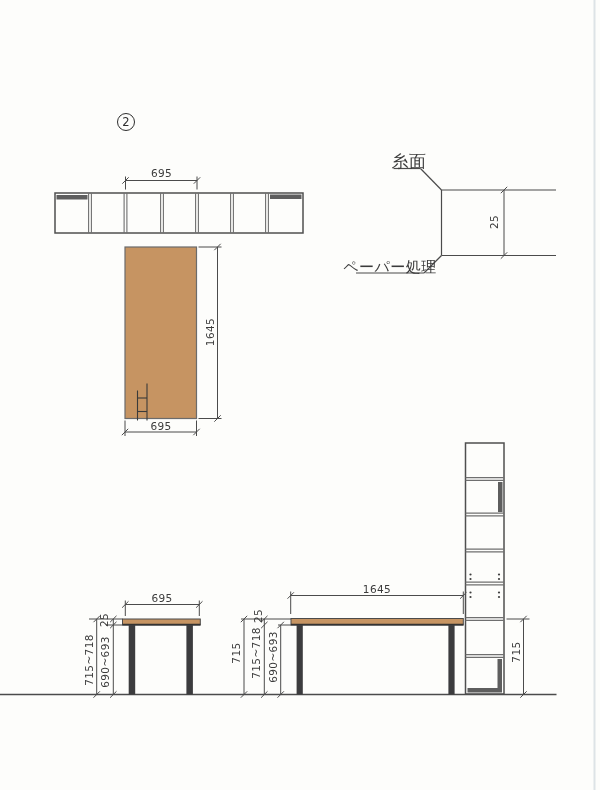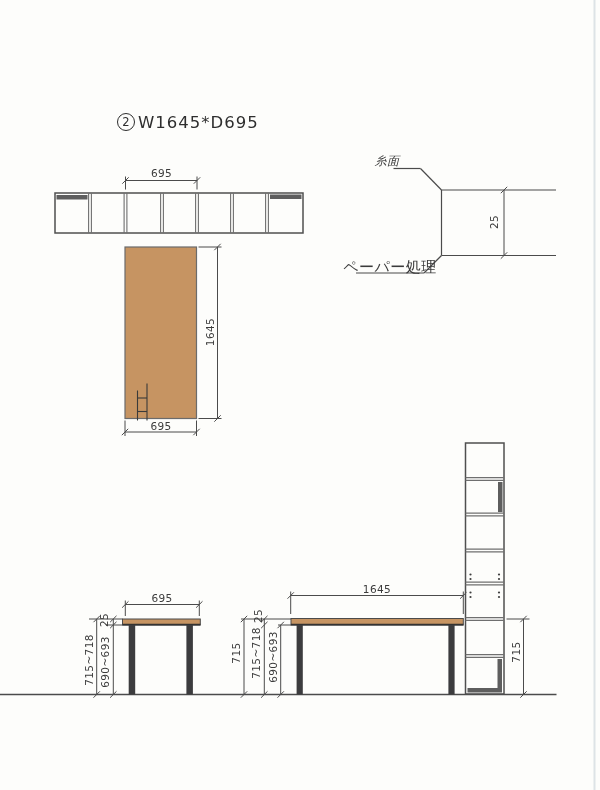--- a/index.html
+++ b/index.html
@@ -190,29 +190,28 @@
       <line x1="523.5" y1="619" x2="523.5" y2="694.5"></line>
       <line x1="520.3" y1="622.2" x2="526.7" y2="615.8"></line>
       <line x1="520.3" y1="697.7" x2="526.7" y2="691.3"></line>
     </g>
 
     <line x1="594.5" y1="0" x2="594.5" y2="790" stroke="#dde3e6" stroke-width="2"></line>
   </svg>
 
   <div class="title">
     <span class="circ">2</span>
-    <span>W1645*D695</span>
   </div>
 
   <span class="lbl" style="left:161.5px;top:173px;">695</span>
 
   <span class="lbl v" style="left:209.5px;top:332px;">1645</span>
   <span class="lbl" style="left:161px;top:425.5px;">695</span>
 
-  <span class="lbl jp" style="left:387px;top:161px;font-size:12px;font-style:italic;">糸面</span>
+  <span class="lbl jp" style="left:409px;top:161px;font-size:17px;">糸面</span>
   <span class="lbl jp" style="left:390px;top:266.5px;">ペーパー処理</span>
   <span class="lbl v" style="left:494px;top:222px;">25</span>
 
   <span class="lbl" style="left:162px;top:597.5px;">695</span>
   <span class="lbl v" style="left:88.5px;top:660px;">715~718</span>
   <span class="lbl v" style="left:105px;top:662px;">690~693</span>
   <span class="lbl v" style="left:104px;top:620px;">25</span>
 
   <span class="lbl" style="left:377px;top:589px;">1645</span>
   <span class="lbl v" style="left:235.5px;top:653px;">715</span>

